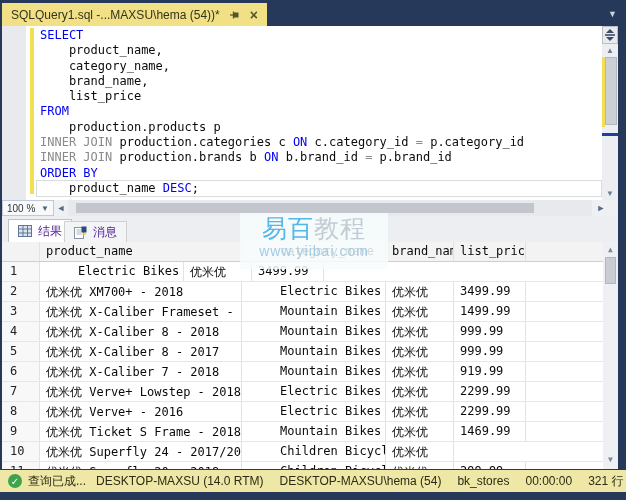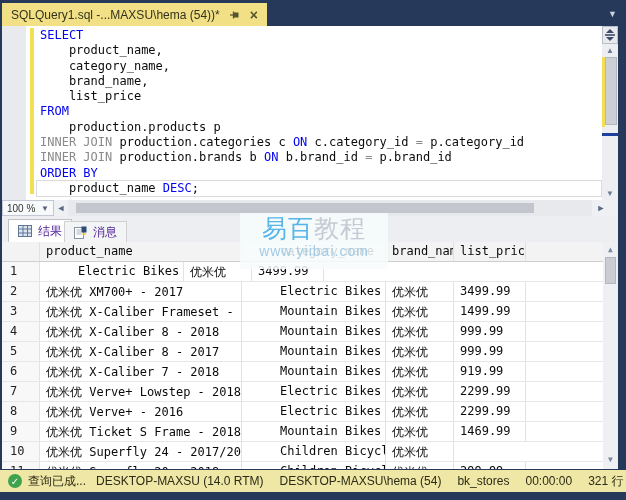--- a/index.html
+++ b/index.html
@@ -189,21 +189,21 @@
     <div id="grid-body">
         <div class="grid-row">
           <div class="gcell c-num">1</div>
           <div class="gcell c-category">Electric Bikes</div>
           <div class="gcell c-brand">优米优</div>
           <div class="gcell c-price">3499.99</div>
           <div class="gcell c-fill"></div>
         </div>
         <div class="grid-row">
           <div class="gcell c-num">2</div>
-          <div class="gcell c-product">优米优 XM700+ - 2017</div>
+          <div class="gcell c-product">优米优 XM700+ - 2018</div>
           <div class="gcell c-category">Electric Bikes</div>
           <div class="gcell c-brand">优米优</div>
           <div class="gcell c-price">3499.99</div>
           <div class="gcell c-fill"></div>
         </div>
         <div class="grid-row">
           <div class="gcell c-num">3</div>
           <div class="gcell c-product">优米优 X-Caliber Frameset - 2018</div>
           <div class="gcell c-category">Mountain Bikes</div>
           <div class="gcell c-brand">优米优</div>

